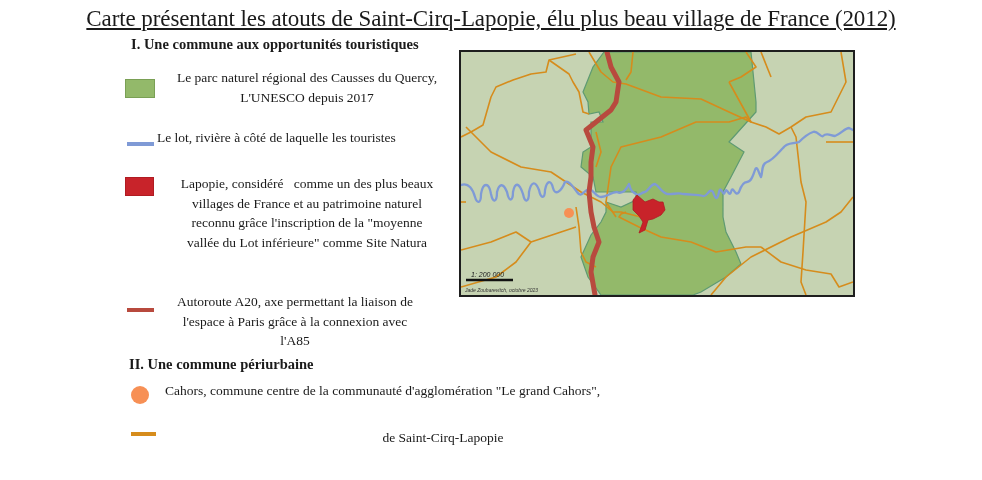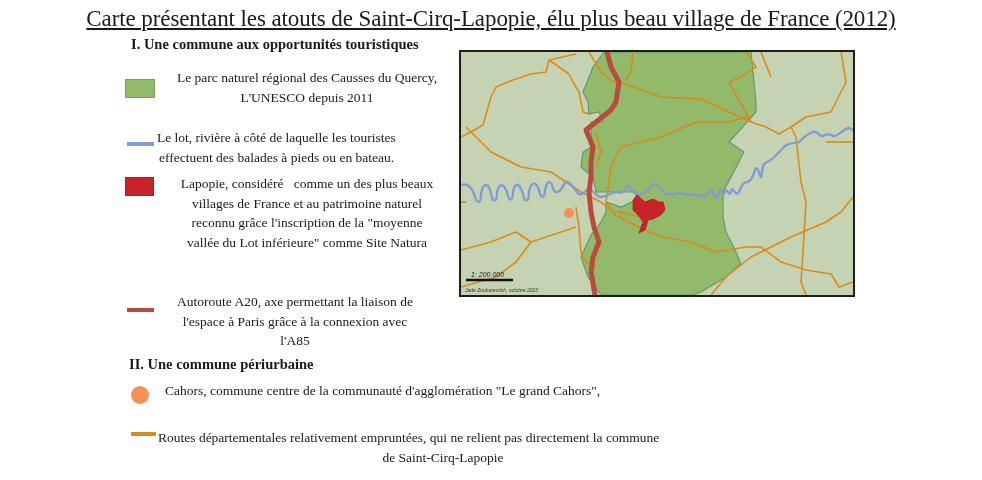--- a/index.html
+++ b/index.html
@@ -19,27 +19,26 @@
 </head>
 <body>
 
 <div class="title">Carte présentant les atouts de Saint-Cirq-Lapopie, élu plus beau village de France (2012)</div>
 
 <div class="section-heading" style="left:131px; top:36px;">I. Une commune aux opportunités touristiques</div>
 
 <div class="symbol" style="left:125px; top:79px; width:28px; height:17px; background:#93b96a; border:1px solid #7aa055;"></div>
 <div class="legend-text" style="left:157px; top:68px; width:300px;">
   <div>Le parc naturel régional des Causses du Quercy,</div>
-  <div>L'UNESCO depuis 2011</div>
+  <div>L'UNESCO depuis 2017</div>
 </div>
 
 <div class="symbol" style="left:127px; top:142px; width:27px; height:4px; background:#7f9ad6;"></div>
 <div class="legend-text" style="left:157px; top:128px; width:300px;">
   <div style="text-align:left;">Le lot, rivière à côté de laquelle les touristes</div>
-  <div style="text-align:left; padding-left:2px;">effectuent des balades à pieds ou en bateau.</div>
 </div>
 
 <div class="symbol" style="left:125px; top:177px; width:27px; height:17px; background:#c8232a; border:1px solid #b01c22;"></div>
 <div class="legend-text" style="left:157px; top:174px; width:300px;">
   <div style="white-space:pre;">Lapopie, considéré   comme un des plus beaux</div>
   <div>villages de France et au patrimoine naturel</div>
   <div>reconnu grâce l'inscription de la "moyenne</div>
   <div>vallée du Lot inférieure" comme Site Natura</div>
 </div>
 
@@ -52,21 +51,20 @@
 
 <div class="section-heading" style="left:129px; top:356px;">II. Une commune périurbaine</div>
 
 <div class="symbol" style="left:131px; top:386px; width:18px; height:18px; border-radius:50%; background:#f79055;"></div>
 <div class="legend-text left" style="left:165px; top:381px; width:560px;">
   <div>Cahors, commune centre de la communauté d'agglomération "Le grand Cahors",</div>
 </div>
 
 <div class="symbol" style="left:131px; top:432px; width:25px; height:4px; background:#d68c1c;"></div>
 <div class="legend-text" style="left:158px; top:428px; width:570px;">
-  <div style="text-align:left;">Routes départementales relativement empruntées, qui ne relient pas directement la commune</div>
   <div>de Saint-Cirq-Lapopie</div>
 </div>
 
 <div class="map">
   <svg width="392" height="243" viewBox="0 0 392 243">
 
     <g>
       <path d="M143,0 L290,0 L295,50 L295,60 L268,90 L283,100 L270,125 L262,140 L262,165 L265,180 L275,200 L280,212 L265,225 L240,240 L232,243 L140,243 L127,225 L120,205 L130,183 L140,170 L145,160 L145,150 L160,155 L175,148 L175,140 L135,140 L132,125 L120,115 L122,100 L130,95 L130,70 L142,70 L138,60 L128,62 L127,50 L122,40 L128,25 L132,15 Z" fill="#93b96a" stroke="#5e9a72" stroke-width="1.2"></path>
     </g>
 

